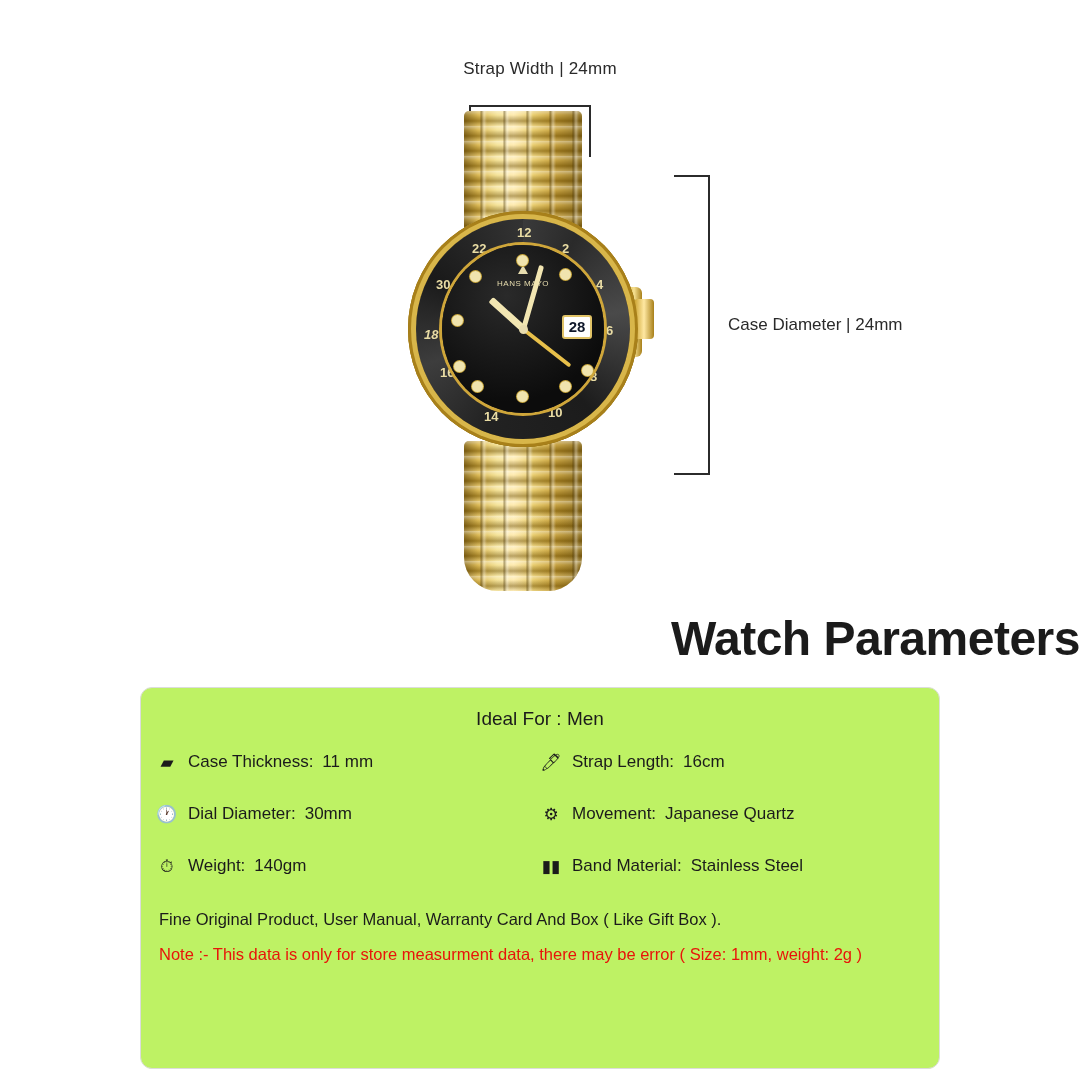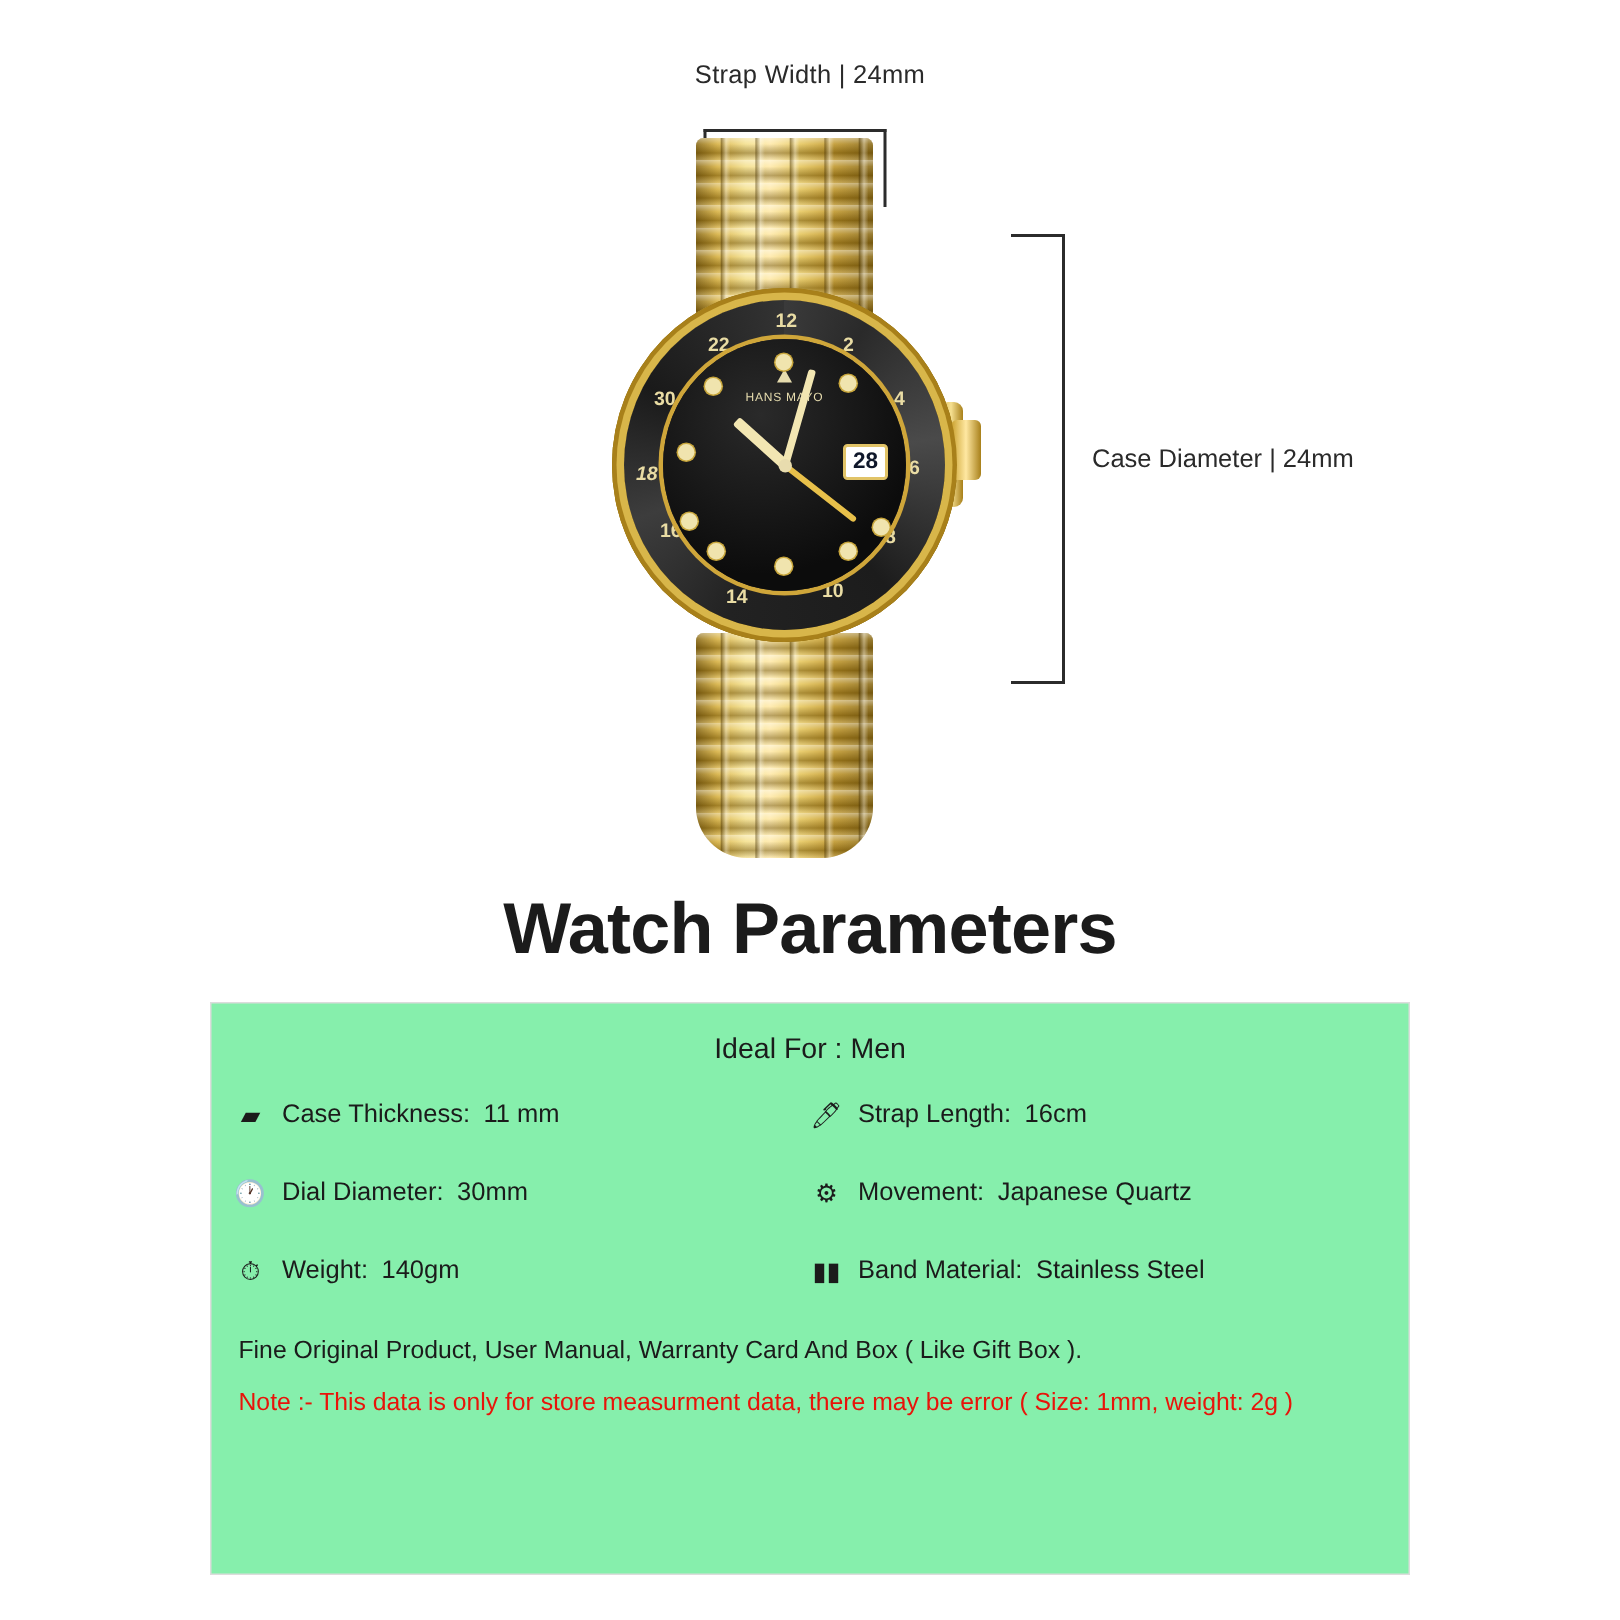--- a/index.html
+++ b/index.html
@@ -16,20 +16,21 @@
     width: 1080px;
     height: 1080px;
     background: #ffffff;
   }
 
   
   .diagram {
     position: relative;
     width: 868px;
     height: 580px;
+    margin-top: 19px;
   }
   .strap-label {
     position: absolute;
     top: 40px;
     left: 0;
     width: 1080px;
     text-align: center;
     font-size: 17px;
     color: #2a2a2a;
     letter-spacing: .2px;
@@ -225,37 +226,37 @@
     border-radius: 50%;
     background: #e8dcae;
   }
 
   
   .heading {
     position: absolute;
     top: 592px;
     left: 0;
     width: 1080px;
-    text-align: center;
+    text-align: right;
     font-size: 48px;
     font-weight: bold;
     letter-spacing: -.5px;
     color: #1b1b1b;
   }
 
   
   .card {
     position: absolute;
     left: 140px;
     top: 668px;
     width: 800px;
     height: 382px;
-    background: #86efac;
+    background: #bef264;
     border: 1px solid #dcdcdc;
-    border-radius: 0;
+    border-radius: 12px;
   }
   .ideal {
     text-align: center;
     margin-top: 20px;
     font-size: 19px;
     color: #1b1b1b;
   }
   .grid {
     margin-top: 22px;
     display: grid;

